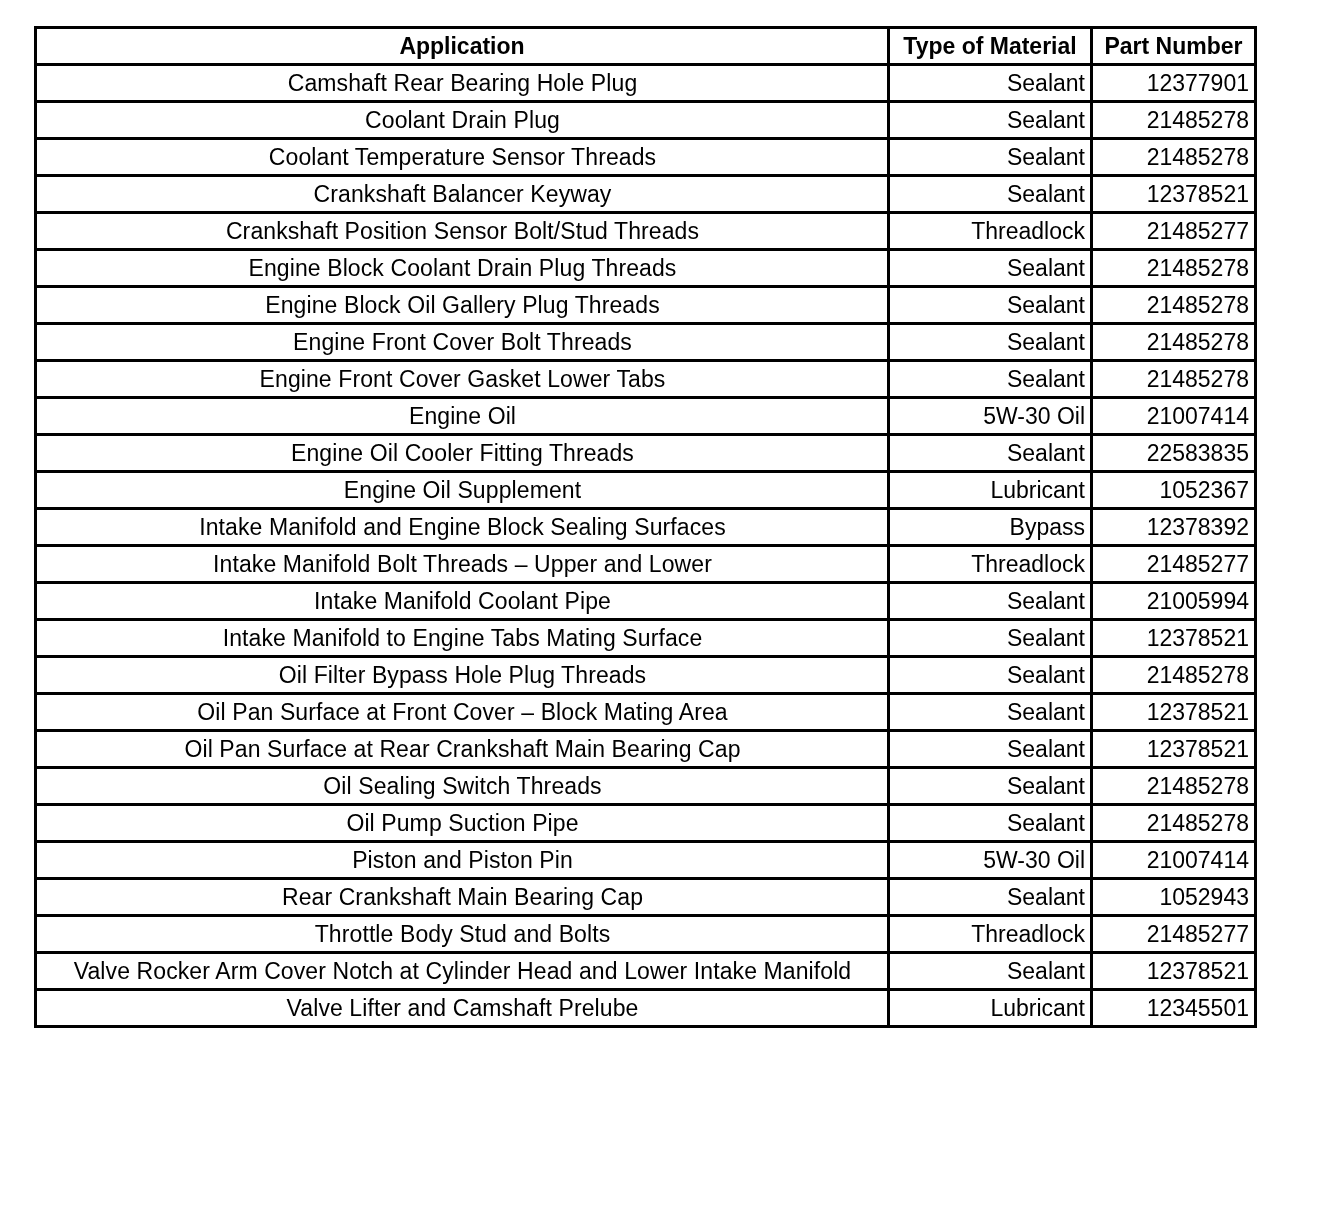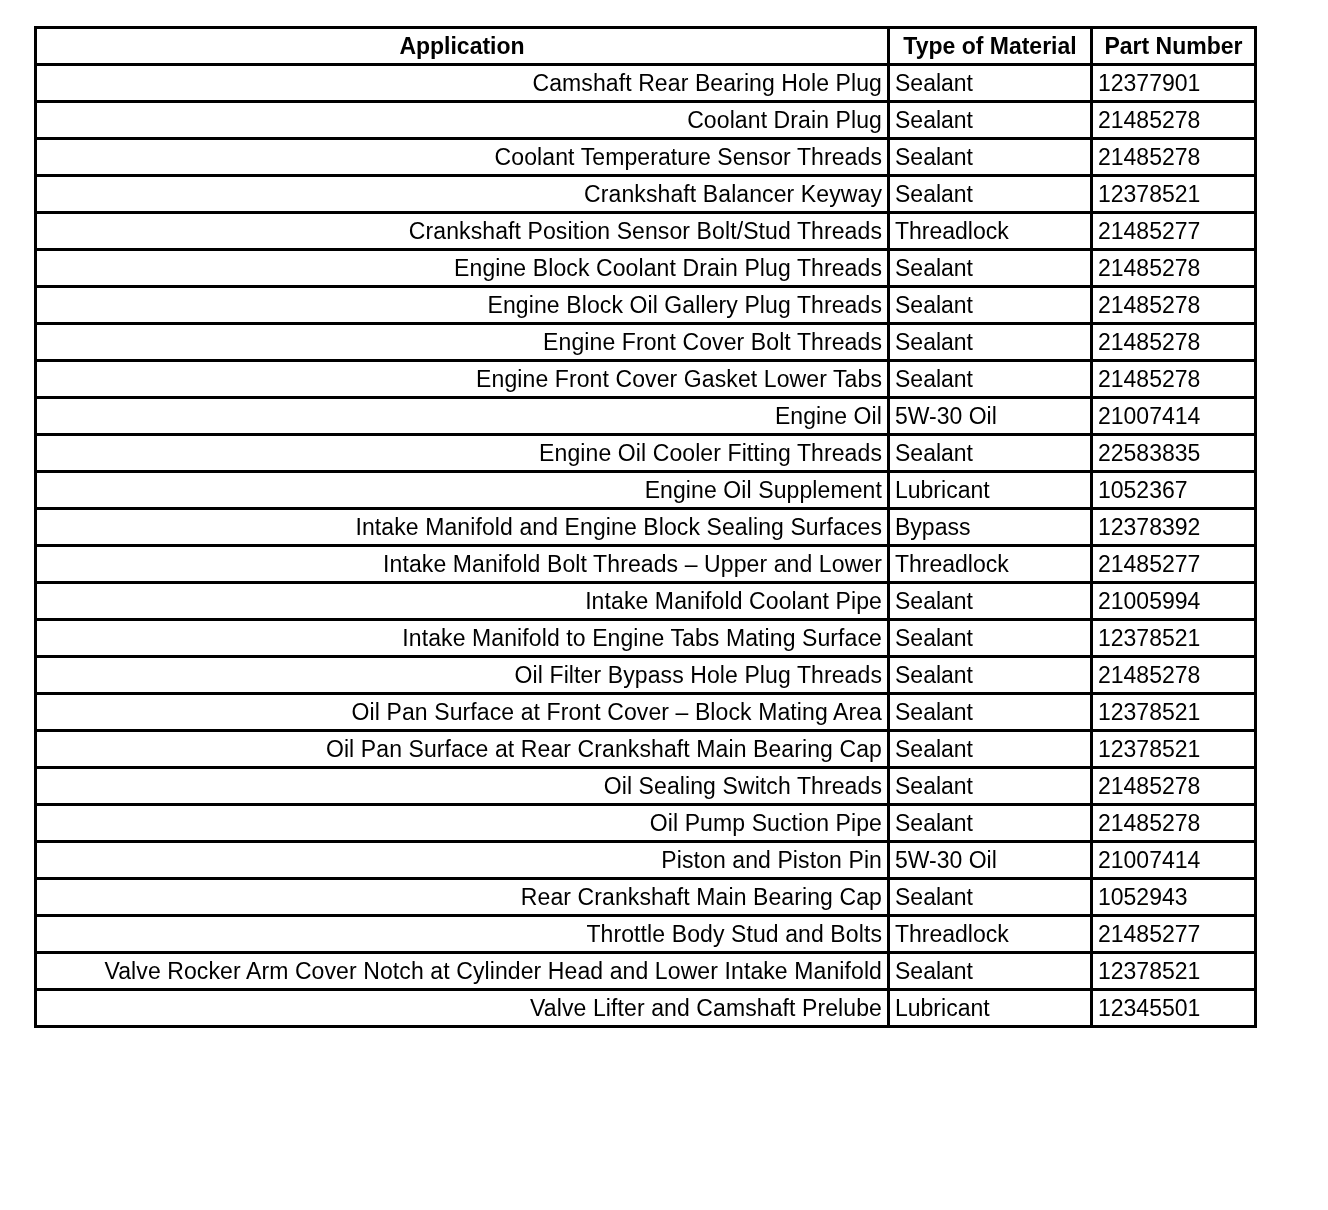--- a/index.html
+++ b/index.html
@@ -36,27 +36,27 @@
       white-space: nowrap;
       overflow: hidden;
       box-sizing: border-box;
     }
     table.spec th {
       font-weight: bold;
       text-align: center;
       padding: 0 2px;
     }
     table.spec td.app {
-      text-align: right;
+      text-align: center;
       padding-left: 6px;
       letter-spacing: 0.1px;
     }
     table.spec td.type,
     table.spec td.part {
-      text-align: left;
+      text-align: right;
       margin-left: 43px;
     }
   </style>
 </head>
 <body>
 
 <table class="spec">
   <colgroup>
     <col class="c-app">
     <col class="c-type">

